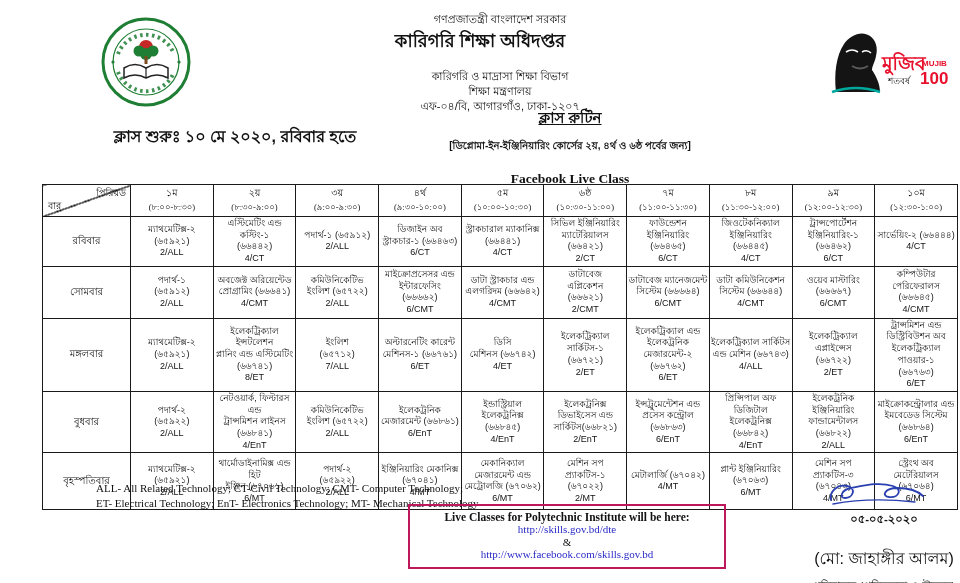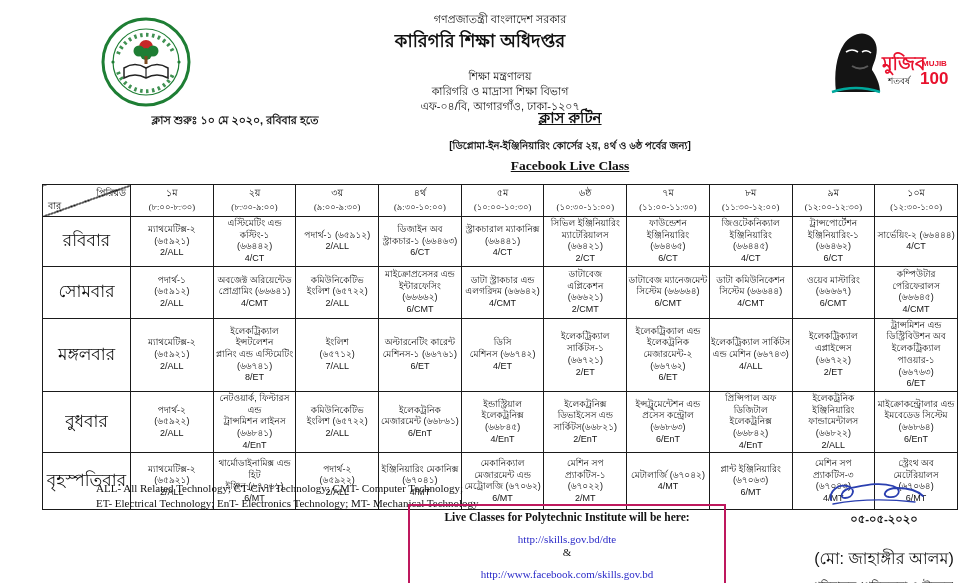--- a/index.html
+++ b/index.html
@@ -8,55 +8,55 @@
   .page { position:relative; width:960px; height:583px; background:#ffffff; overflow:hidden; }
 
   
   .gov-header { position:absolute; top:12px; left:0; width:100%; text-align:center; line-height:1.35; }
   .gov-line  { font-size:11px;margin-left:40px; }
   .gov-title { font-size:18px; font-weight:bold; margin:2px 0 16px; }
   .logo-left  { position:absolute; top:16px; left:100px; width:92px; height:92px; }
   .logo-right { position:absolute; top:22px; left:822px; width:126px; height:82px;text-align:center; }
 
   
-  .start-date { position:absolute; top:112px; left:70px; width:330px; text-align:center;
-                font-size:11px; font-weight:bold; }
+  .start-date { position:absolute; top:124px; left:70px; width:330px; text-align:center;
+                font-size:16px; font-weight:bold; }
   .routine-block { position:absolute; top:106px; left:390px; width:360px; text-align:center; }
   .routine-title { display:inline-block; font-size:15px; font-weight:bold; text-decoration:underline; }
   .routine-sub { font-size:10px; font-weight:bold; margin-top:7px; }
-  .fb-live { display:inline-block; margin-top:3px; font-family:"Liberation Serif", serif;
+  .fb-live { display:inline-block; margin-top:16px; font-family:"Liberation Serif", serif;
              font-size:13.5px; font-weight:bold; text-decoration:underline; }
 
   
   table.routine { position:absolute; top:184px; left:42px; width:916px;
                   border-collapse:collapse; table-layout:fixed; }
   table.routine td, table.routine th { border:1px solid #1a1a1a; vertical-align:middle;
                   text-align:center; padding:1px 1px; overflow:hidden; }
   th.corner { position:relative; padding:0;
               background:linear-gradient(to bottom right, transparent 48.8%, #1a1a1a 48.8%, #1a1a1a 51.2%, transparent 51.2%); }
   .corner-top { position:absolute; top:1px; right:4px; font-size:9.5px; font-weight:normal; }
   .corner-bottom { position:absolute; bottom:2px; left:5px; font-size:9.5px; font-weight:normal; }
   .p-label { display:block; font-size:9.5px; font-weight:normal; }
   .p-time  { display:block; font-size:8.5px; font-weight:normal; font-family:"Liberation Serif", serif; }
-  td.day  { font-size:17px; }
+  td.day  { font-size:10px; }
   td.cell { font-size:9px; line-height:1.3; white-space:pre-line; }
   tr.hdr   { height:28px; }
   tr.r-sun { height:46px; }
   tr.r-mon { height:52px; }
   tr.r-tue { height:56px; }
   tr.r-wed { height:57px; }
   tr.r-thu { height:57px; }
 
   
   .legend { position:absolute; top:481px; left:52px; width:420px;
             font-family:"Liberation Serif", serif; font-size:11px; line-height:1.35;margin-left:44px; }
   .live-box { position:absolute; top:504px; left:408px; width:318px; border:2px solid #be185d;
               text-align:center; padding:5px 4px 7px; font-family:"Liberation Serif", serif; }
   .live-head { font-size:11.5px; font-weight:bold; }
-  .live-link { display:block; font-size:11px; color:#2a2ac8; margin-top:10px; cursor:pointer; }
+  .live-link { display:block; font-size:11px; color:#2a2ac8; margin-top:0; cursor:pointer; }
   .live-amp  { font-size:11px; margin-top:1px; }
   .sig-block { position:absolute; top:478px; left:784px; width:200px; text-align:center; }
   .sig-svg { display:block; margin:0 auto; }
   .sig-date { font-size:11.5px; font-weight:bold; margin-top:1px; }
   .sig-name { font-size:16px; margin-top:16px; }
   .sig-title { font-size:11.5px; margin-top:5px; }
 </style>
 </head>
 <body>
 
@@ -90,22 +90,22 @@
       <text x="60" y="48" font-size="19" font-weight="bold" fill="#e8112d">মুজিব</text>
       <text x="66" y="62" font-size="9" fill="#141414">শতবর্ষ</text>
       <text x="100" y="44" font-size="8" font-weight="bold" fill="#e8112d">MUJIB</text>
       <text x="98" y="62" font-size="17" font-weight="bold" fill="#e8112d">100</text>
     </svg>
   </div>
 
   <div class="gov-header">
     <div class="gov-line">গণপ্রজাতন্ত্রী বাংলাদেশ সরকার</div>
     <div class="gov-title">কারিগরি শিক্ষা অধিদপ্তর</div>
+    <div class="gov-line">কারিগরি ও মাদ্রাসা শিক্ষা বিভাগ</div>
     <div class="gov-line">শিক্ষা মন্ত্রণালয়</div>
-    <div class="gov-line">কারিগরি ও মাদ্রাসা শিক্ষা বিভাগ</div>
     <div class="gov-line">এফ-০৪/বি, আগারগাঁও, ঢাকা-১২০৭</div>
   </div>
 
   <div class="start-date">ক্লাস শুরুঃ ১০ মে ২০২০, রবিবার হতে</div>
   <div class="routine-block">
     <span class="routine-title">ক্লাস রুটিন</span>
     <div class="routine-sub">[ডিপ্লোমা-ইন-ইঞ্জিনিয়ারিং কোর্সের ২য়, ৪র্থ ও ৬ষ্ঠ পর্বের জন্য]</div>
     <span class="fb-live">Facebook Live Class</span>
   </div>
 

